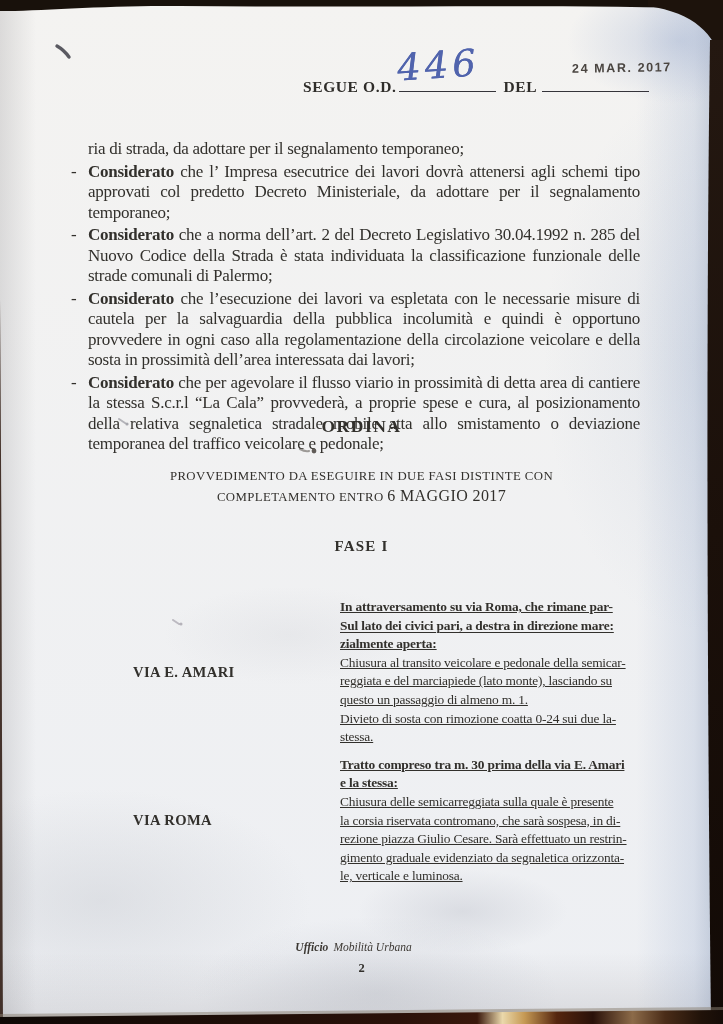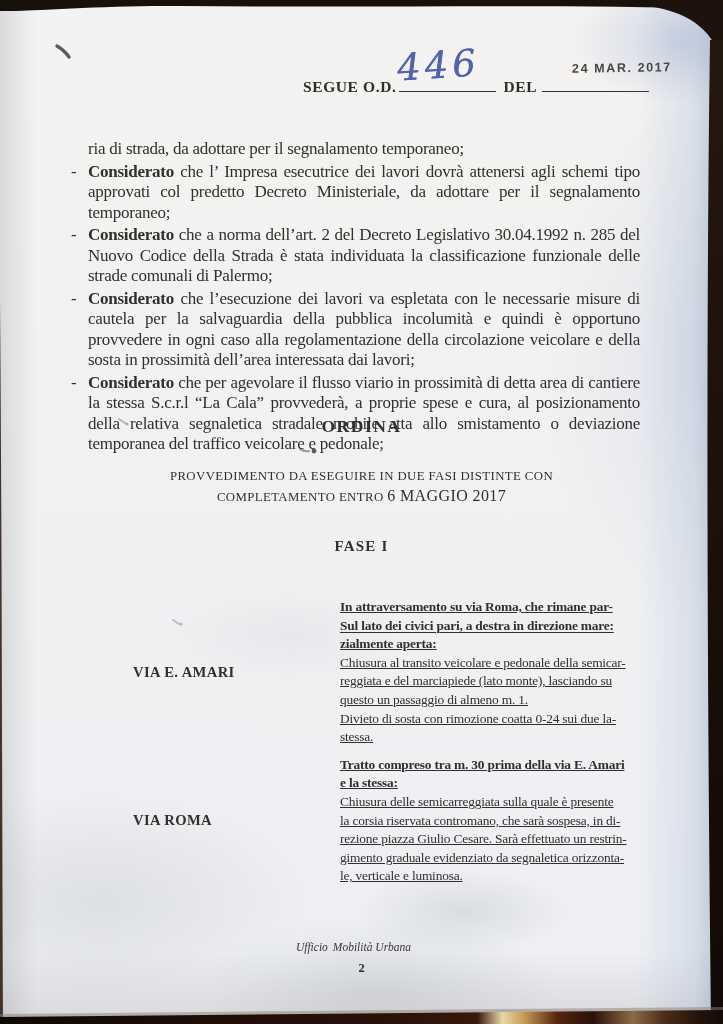--- a/index.html
+++ b/index.html
@@ -66,21 +66,21 @@
   .street { width:207px; flex:none; font-weight:bold; font-size:14.6px; letter-spacing:.4px; }
   .col { width:330px; font-size:13.4px; line-height:18.6px; letter-spacing:-.2px; }
   .col-line { white-space:nowrap;text-decoration:underline; }
   .col-line.bold { font-weight:bold; }
   .col-line.uline { text-decoration:underline; text-underline-offset:2px;
                     text-decoration-thickness:1.4px; }
 
   
   .footer-office { position:absolute; top:941px; left:0; right:16px; text-align:center;
                    font-size:11.5px; font-style:italic; color:#3c3833; }
-  .footer-office .b { font-weight:normal; margin-right:5px; }
+  .footer-office .b { font-weight:bold; margin-right:5px; }
   .footer-page { position:absolute; top:961px; left:0; right:0; text-align:center;
                  font-size:12.5px; font-weight:600; }
 
   
   .frame { position:absolute; inset:0; z-index:6; pointer-events:none; }
 </style>
 </head>
 <body>
 
 <div class="page" style="--handwriting_ink: #5164ad; --stamp_ink: #4a4541; --paper: #f1f1f2; --text_ink: #32302c;">

